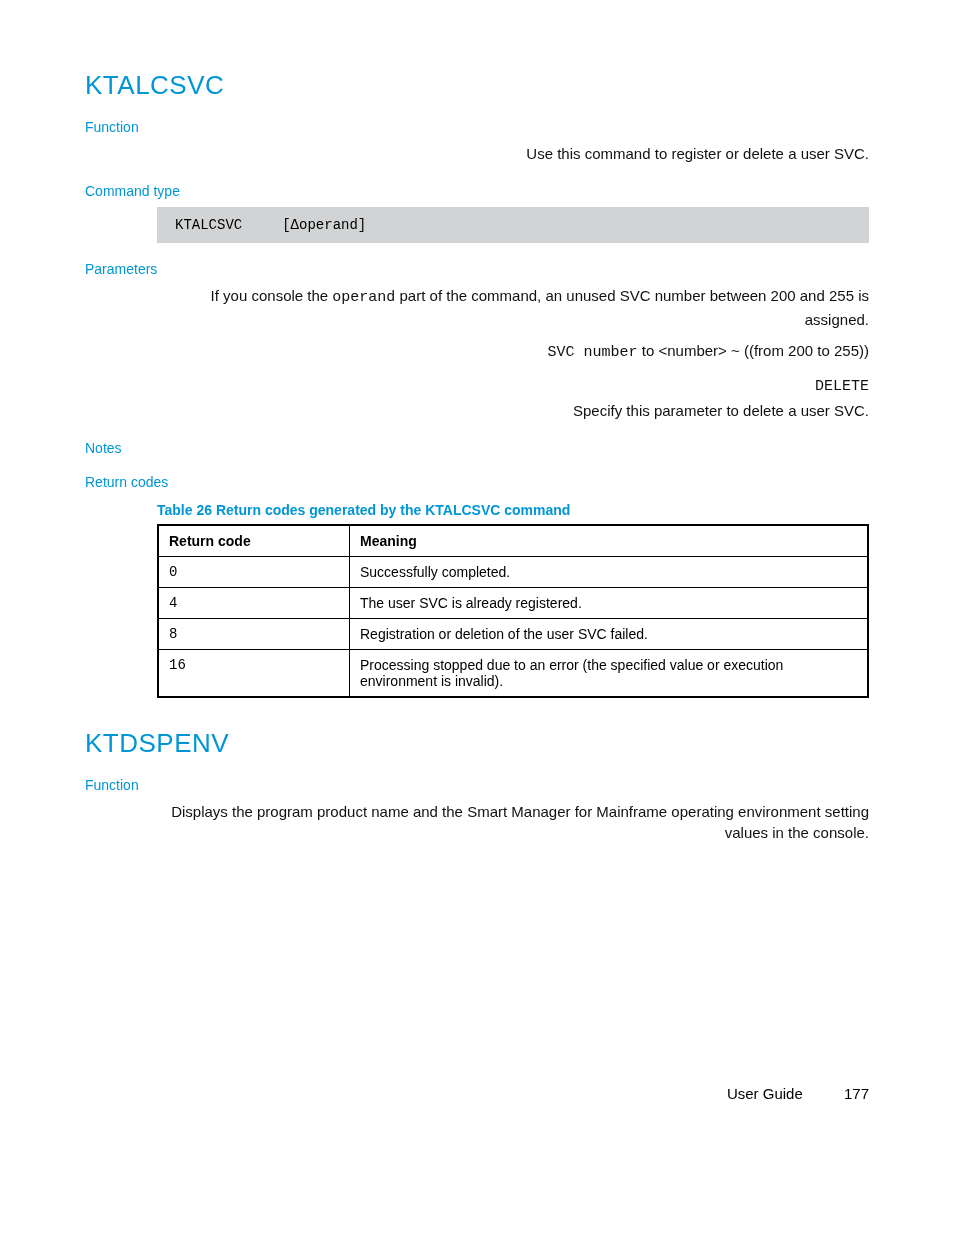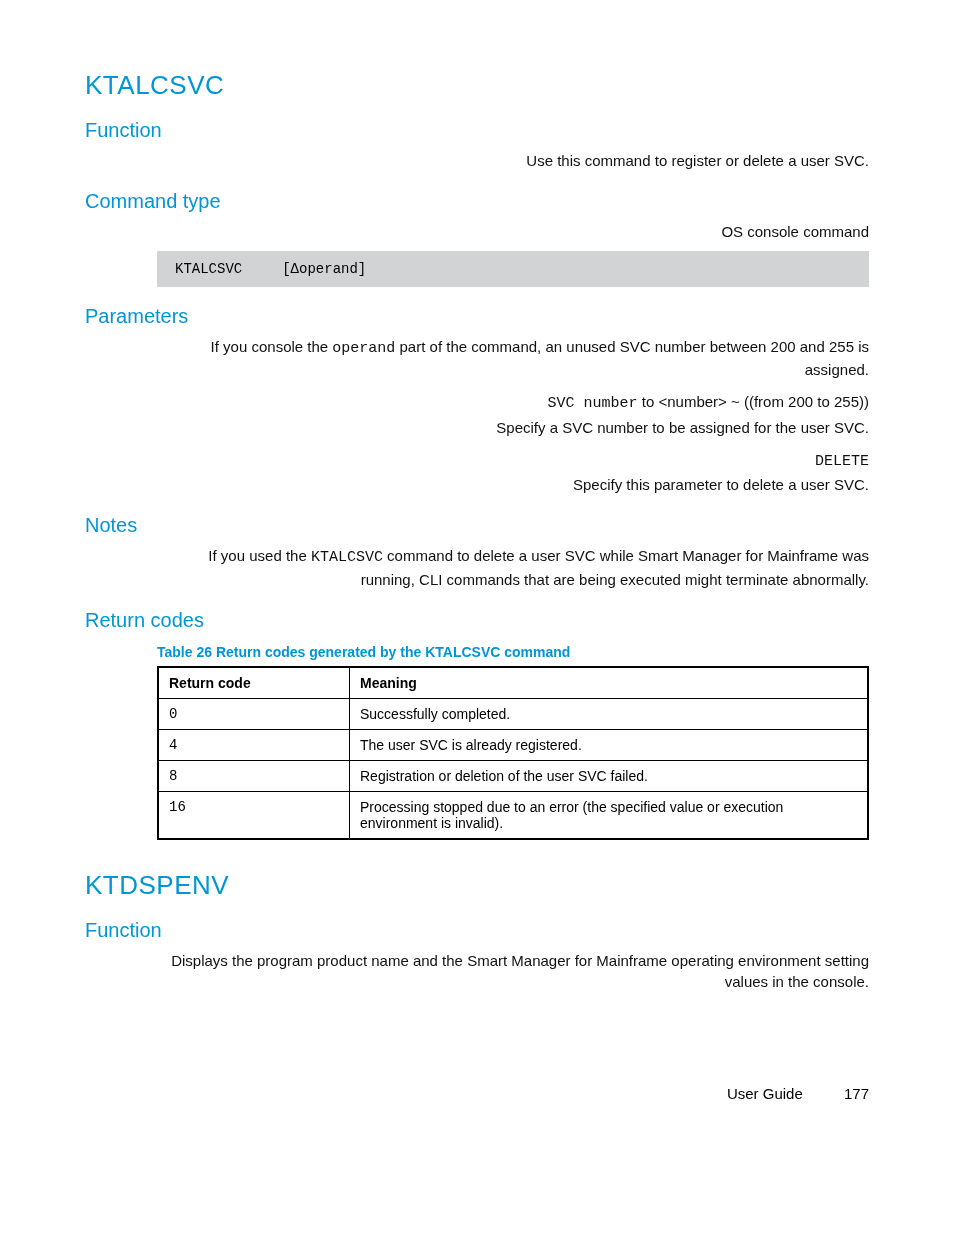--- a/index.html
+++ b/index.html
@@ -20,21 +20,21 @@
   }
   .h1 {
     color: #0096d6;
     font-size: 26px;
     font-weight: 400;
     margin: 0 0 14px 0;
     letter-spacing: 0.5px;
   }
   .h2 {
     color: #0096d6;
-    font-size: 20px;
+    font-size: 14px;
     font-weight: 400;
     margin: 18px 0 8px 0;
   }
   .body-indent {
     margin-left: 72px;
     text-align: right;
   }
   p {
     font-size: 15px;
     line-height: 1.45;
@@ -114,52 +114,43 @@
 
   <div>
     <div class="h1">KTALCSVC</div>
 
     <div class="h2">Function</div>
     <div class="body-indent">
       <p>Use this command to register or delete a user SVC.</p>
     </div>
 
     <div class="h2">Command type</div>
-    <div class="body-indent">
-      <p>OS console command</p>
-    </div>
 
     <div class="codeblock">
       <span>KTALCSVC</span>
       <span>[Δoperand]</span>
     </div>
 
     <div class="h2">Parameters</div>
     <div class="body-indent">
       <p>
         <span>If you console the </span><span class="mono-seg">operand</span><span> part of the command, an unused SVC number between 200 and 255 is assigned.</span>
       </p>
 
       <p class="param-row" style="margin-top:10px; margin-left:30px;">
         <span class="param-name">SVC number</span><span> to &lt;number&gt; ~ ((from 200 to 255))</span>
       </p>
-      <p style="margin-left:30px;">Specify a SVC number to be assigned for the user SVC.</p>
 
       <p class="param-row" style="margin-top:10px; margin-left:30px;">
         <span class="param-name">DELETE</span>
       </p>
       <p style="margin-left:30px;">Specify this parameter to delete a user SVC.</p>
     </div>
 
     <div class="h2">Notes</div>
-    <div class="body-indent">
-      <p>
-        <span>If you used the </span><span class="mono-seg">KTALCSVC</span><span> command to delete a user SVC while Smart Manager for Mainframe was running, CLI commands that are being executed might terminate abnormally.</span>
-      </p>
-    </div>
 
     <div class="h2">Return codes</div>
 
     <div class="table-caption">Table 26 Return codes generated by the KTALCSVC command</div>
     <table class="ret">
       <thead>
         <tr>
           <th>Return code</th>
           <th>Meaning</th>
         </tr>

